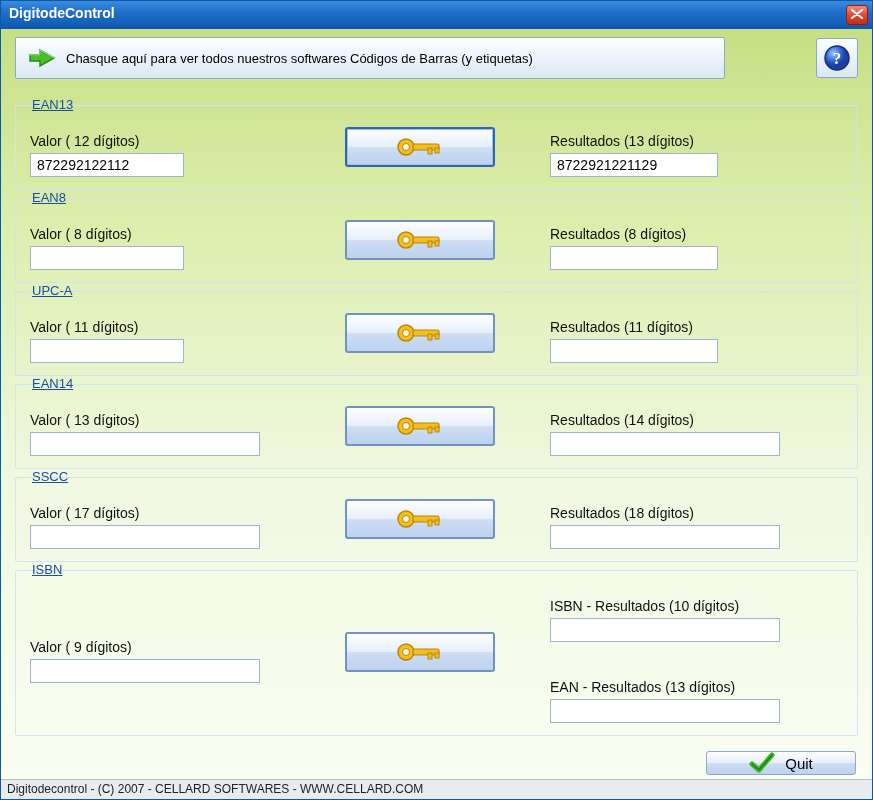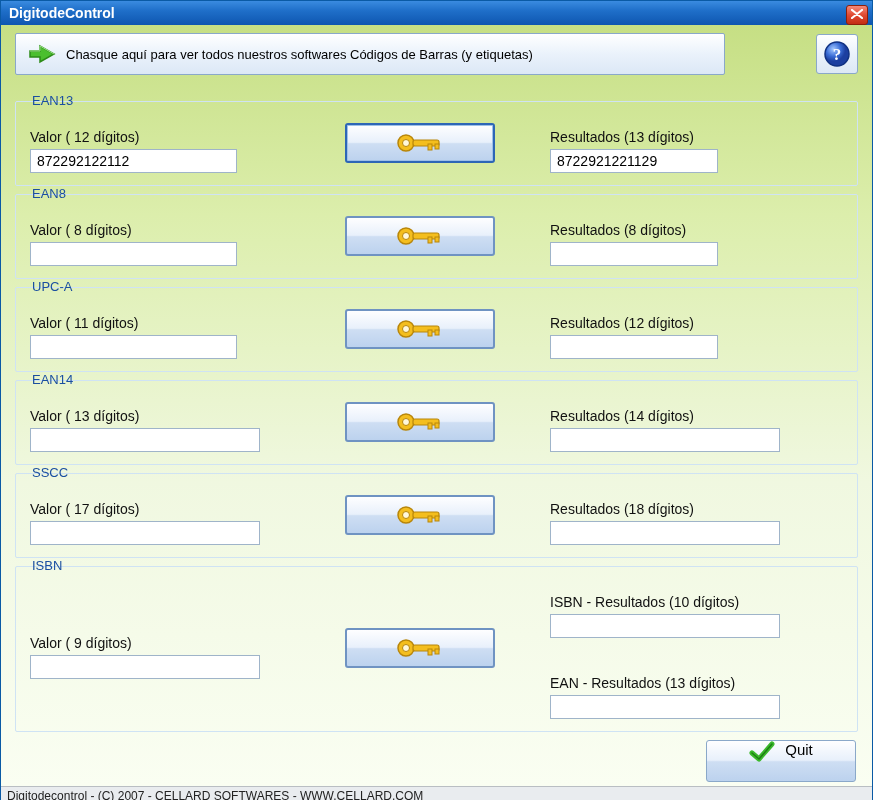--- a/index.html
+++ b/index.html
@@ -60,32 +60,32 @@
   border: 1px solid #cfe3f4;
   border-radius: 2px;
   background: rgba(255,255,255,0.0);
   padding: 10px 14px 12px 14px;
   position: relative;
   margin-top: 6px;
 }
 .group .legend {
   position: absolute; top: -9px; left: 10px;
   padding: 0 6px;
-  color: #1b4fa0; font-size: 13px;
+  color: #1b4fa0; font-size: 13px; text-decoration: underline;
 }
 .row { display: flex; align-items: center; gap: 0; }
 .col-input { width: 260px; display: flex; flex-direction: column; gap: 4px;}
 .col-btn { width: 260px; display: flex; justify-content: center; align-items: flex-end; }
 .col-result { flex: 1; display: flex; flex-direction: column; gap: 4px;}
 
 .label { color: #111; font-size: 14px; margin-top: 17px; }
 
 .textbox {
   height: 24px; background: #fff; border: 1px solid #9fb4c9;
-  padding: 2px 6px; font-size: 14px; width: 207px;
+  padding: 2px 6px; font-size: 14px; width: 154px;
 }
 .textbox.wide { width: 230px; }
 .textbox.result-narrow { width: 168px; }
 
 .keybtn {
   width: 150px; height: 40px;
   background: linear-gradient(to bottom,#fefeff 0,#e8f0fb 48%,#cedef3 52%,#bcd2ee 100%);
   border: 2px solid #6f93c2; border-radius: 3px;
   display: flex; align-items: center; justify-content: center; cursor: pointer;
 }
@@ -95,24 +95,24 @@
 }
 .key-icon { width: 48px; height: 22px; }
 
 
 .isbn-results { display: flex; flex-direction: column; gap: 20px; }
 .isbn-results .subgroup { display:flex; flex-direction:column; gap:4px; }
 
 
 .quitrow { display:flex; justify-content: flex-end; padding: 8px 6px 0 0;}
 .quitbtn {
-  width: 150px; height: 42px;
+  width: 150px; height: 24px;
   background: linear-gradient(to bottom,#fefeff 0,#e8f0fb 48%,#cedef3 52%,#bcd2ee 100%);
   border: 1px solid #8aa8c9; border-radius: 3px;
-  display: flex; justify-content: center; gap: 10px; cursor: pointer;
+  display: flex; align-items: center; justify-content: center; gap: 10px; cursor: pointer;
   font-size: 15px;
 }
 .check-icon { width: 26px; height: 22px; }
 
 
 .statusbar {
   height: 20px;
   background: #e9ecef;
   border-top: 1px solid #b9bec3;
   font-size: 12px; color: #222;
@@ -233,21 +233,21 @@
                     <circle cx="10" cy="11" r="8" fill="#f4be1e" stroke="#b8860b" stroke-width="1.5"></circle>
                     <circle cx="10" cy="11" r="3.5" fill="#fff8dc" stroke="#b8860b"></circle>
                     <rect x="17" y="8" width="26" height="6" rx="2" fill="#f4be1e" stroke="#b8860b" stroke-width="1.2"></rect>
                     <rect x="32" y="12" width="4" height="6" fill="#f4be1e" stroke="#b8860b"></rect>
                     <rect x="39" y="12" width="4" height="5" fill="#f4be1e" stroke="#b8860b"></rect>
                   </svg>
               </span>
             </div>
           </div>
           <div class="col-result">
-            <span class="label">Resultados (12 dígitos)</span>
+            <span class="label">Resultados (11 dígitos)</span>
             <input class="textbox result-narrow" value="" style="">
           </div>
         </div>
       </div>
 
       <div class="group">
         <span class="legend">EAN14</span>
         <div class="row">
           <div class="col-input">
             <span class="label">Valor ( 13 dígitos)</span>

